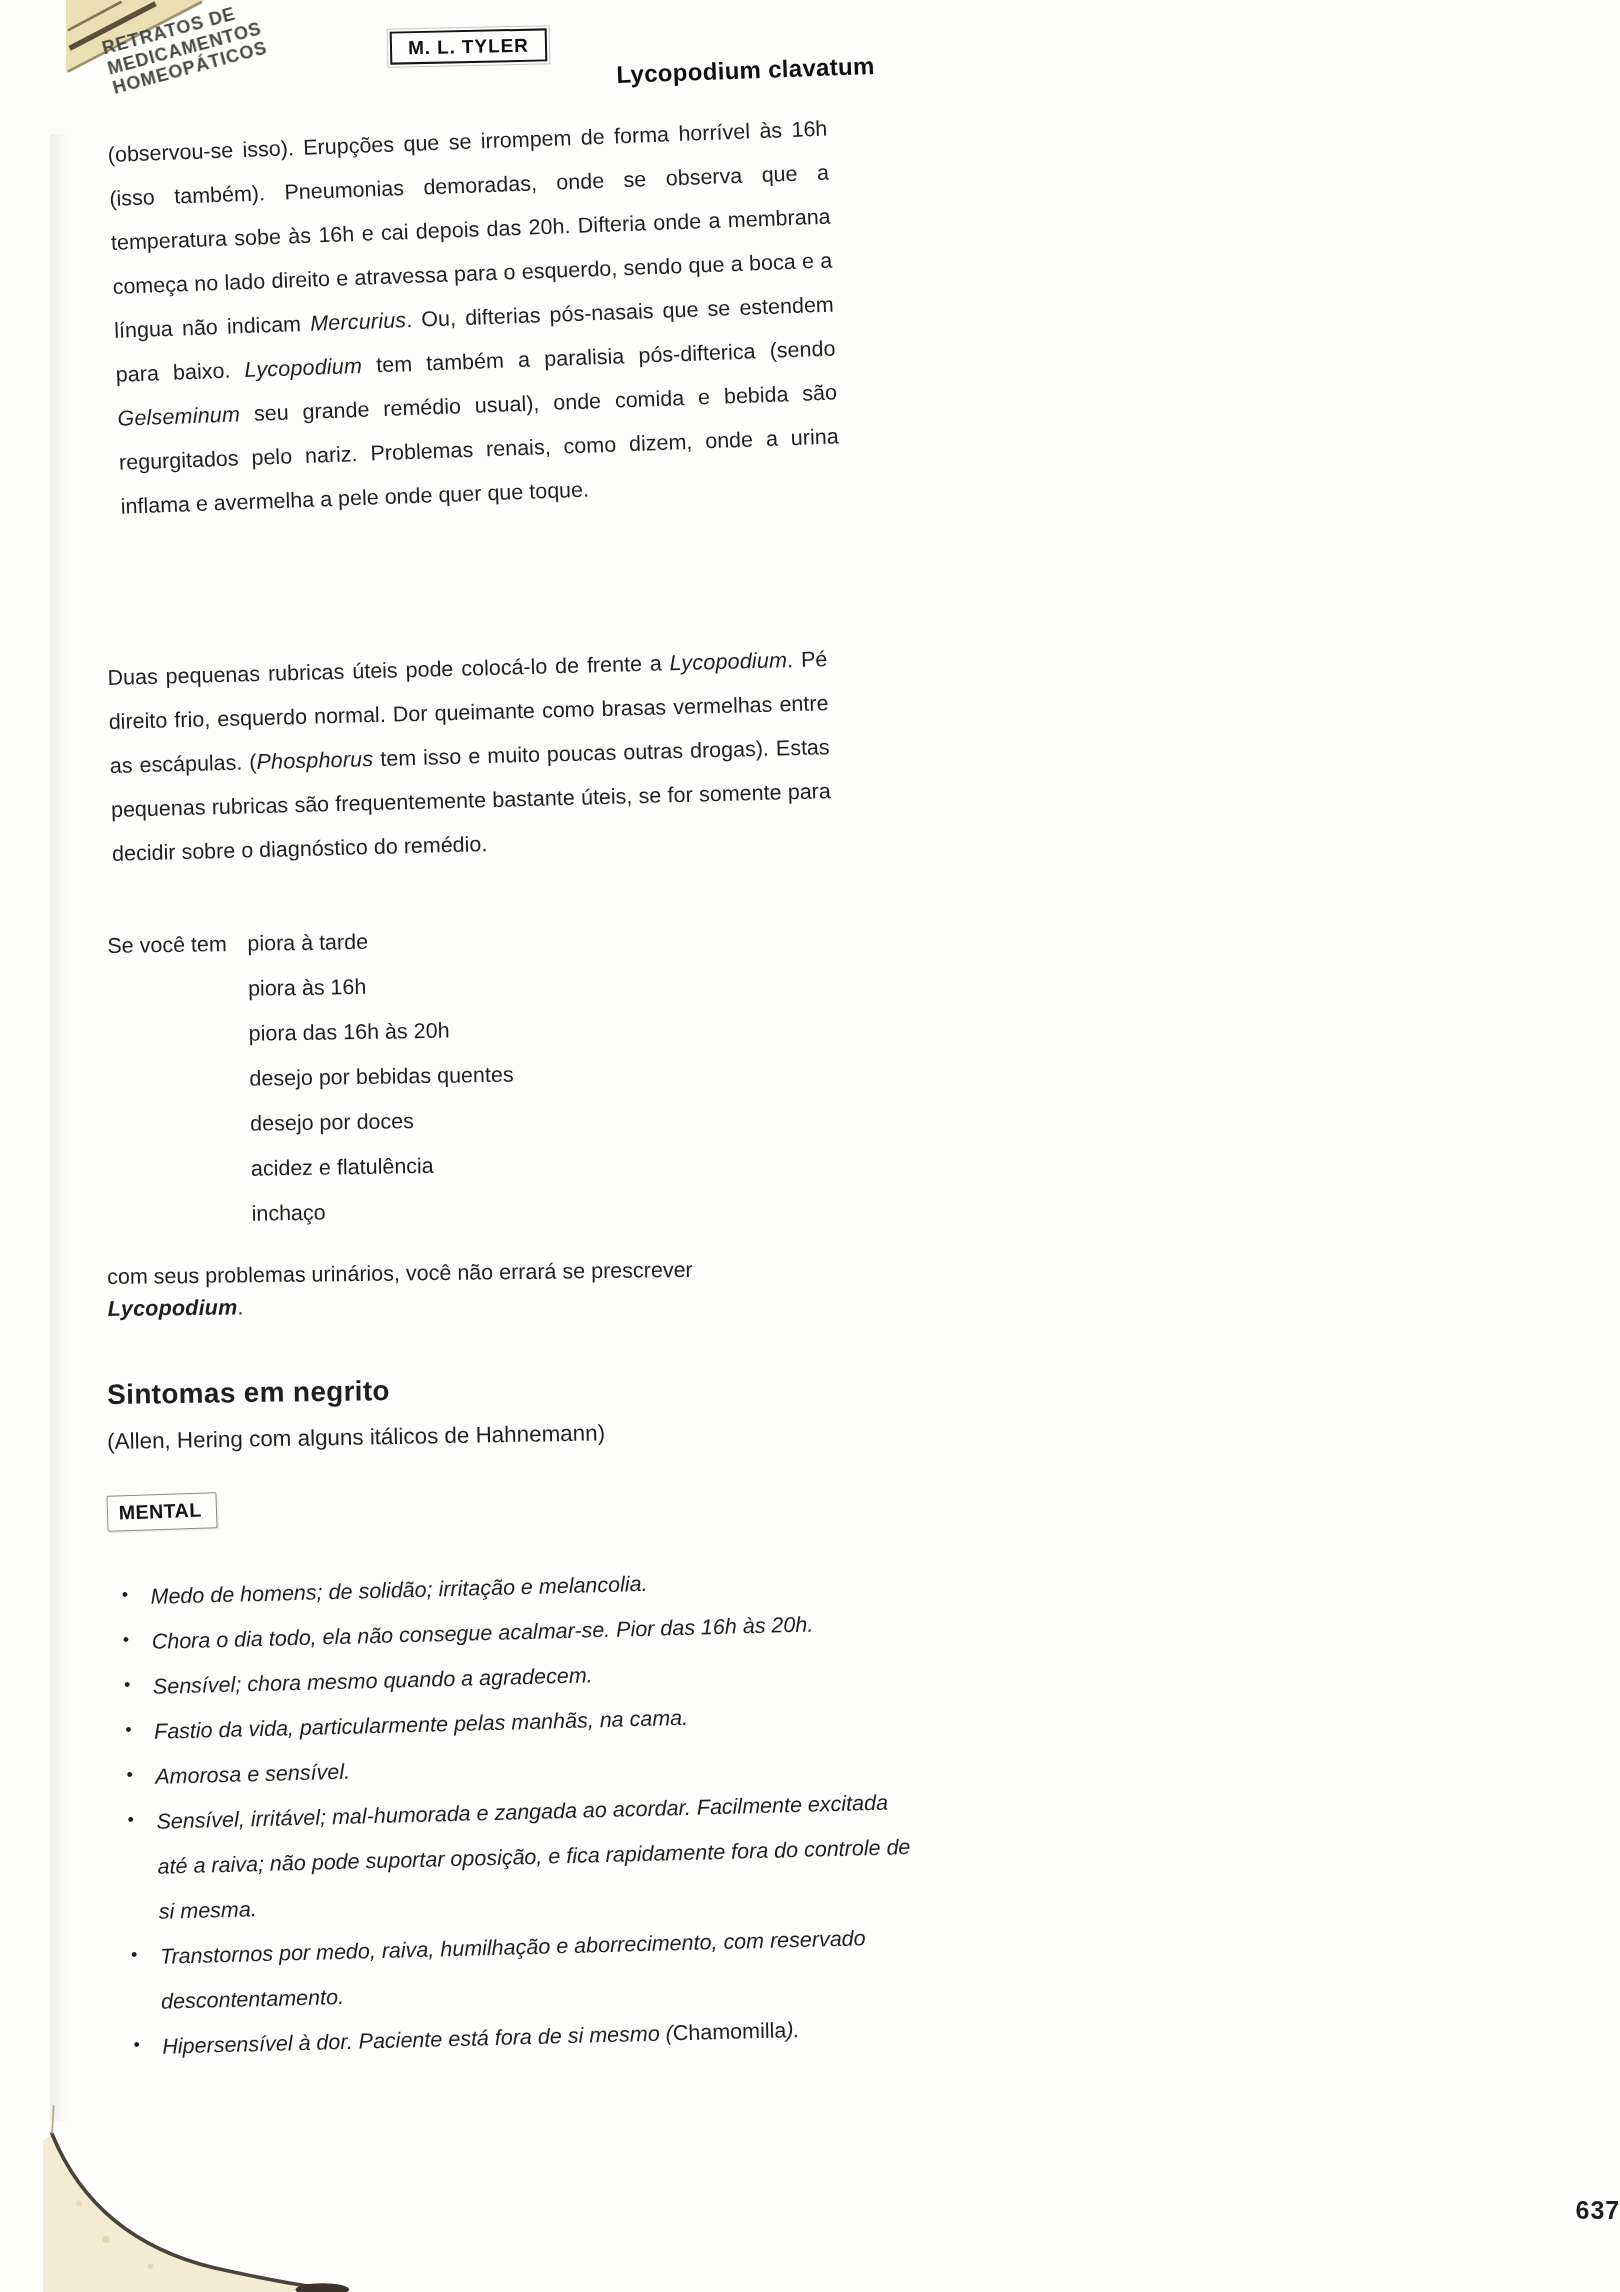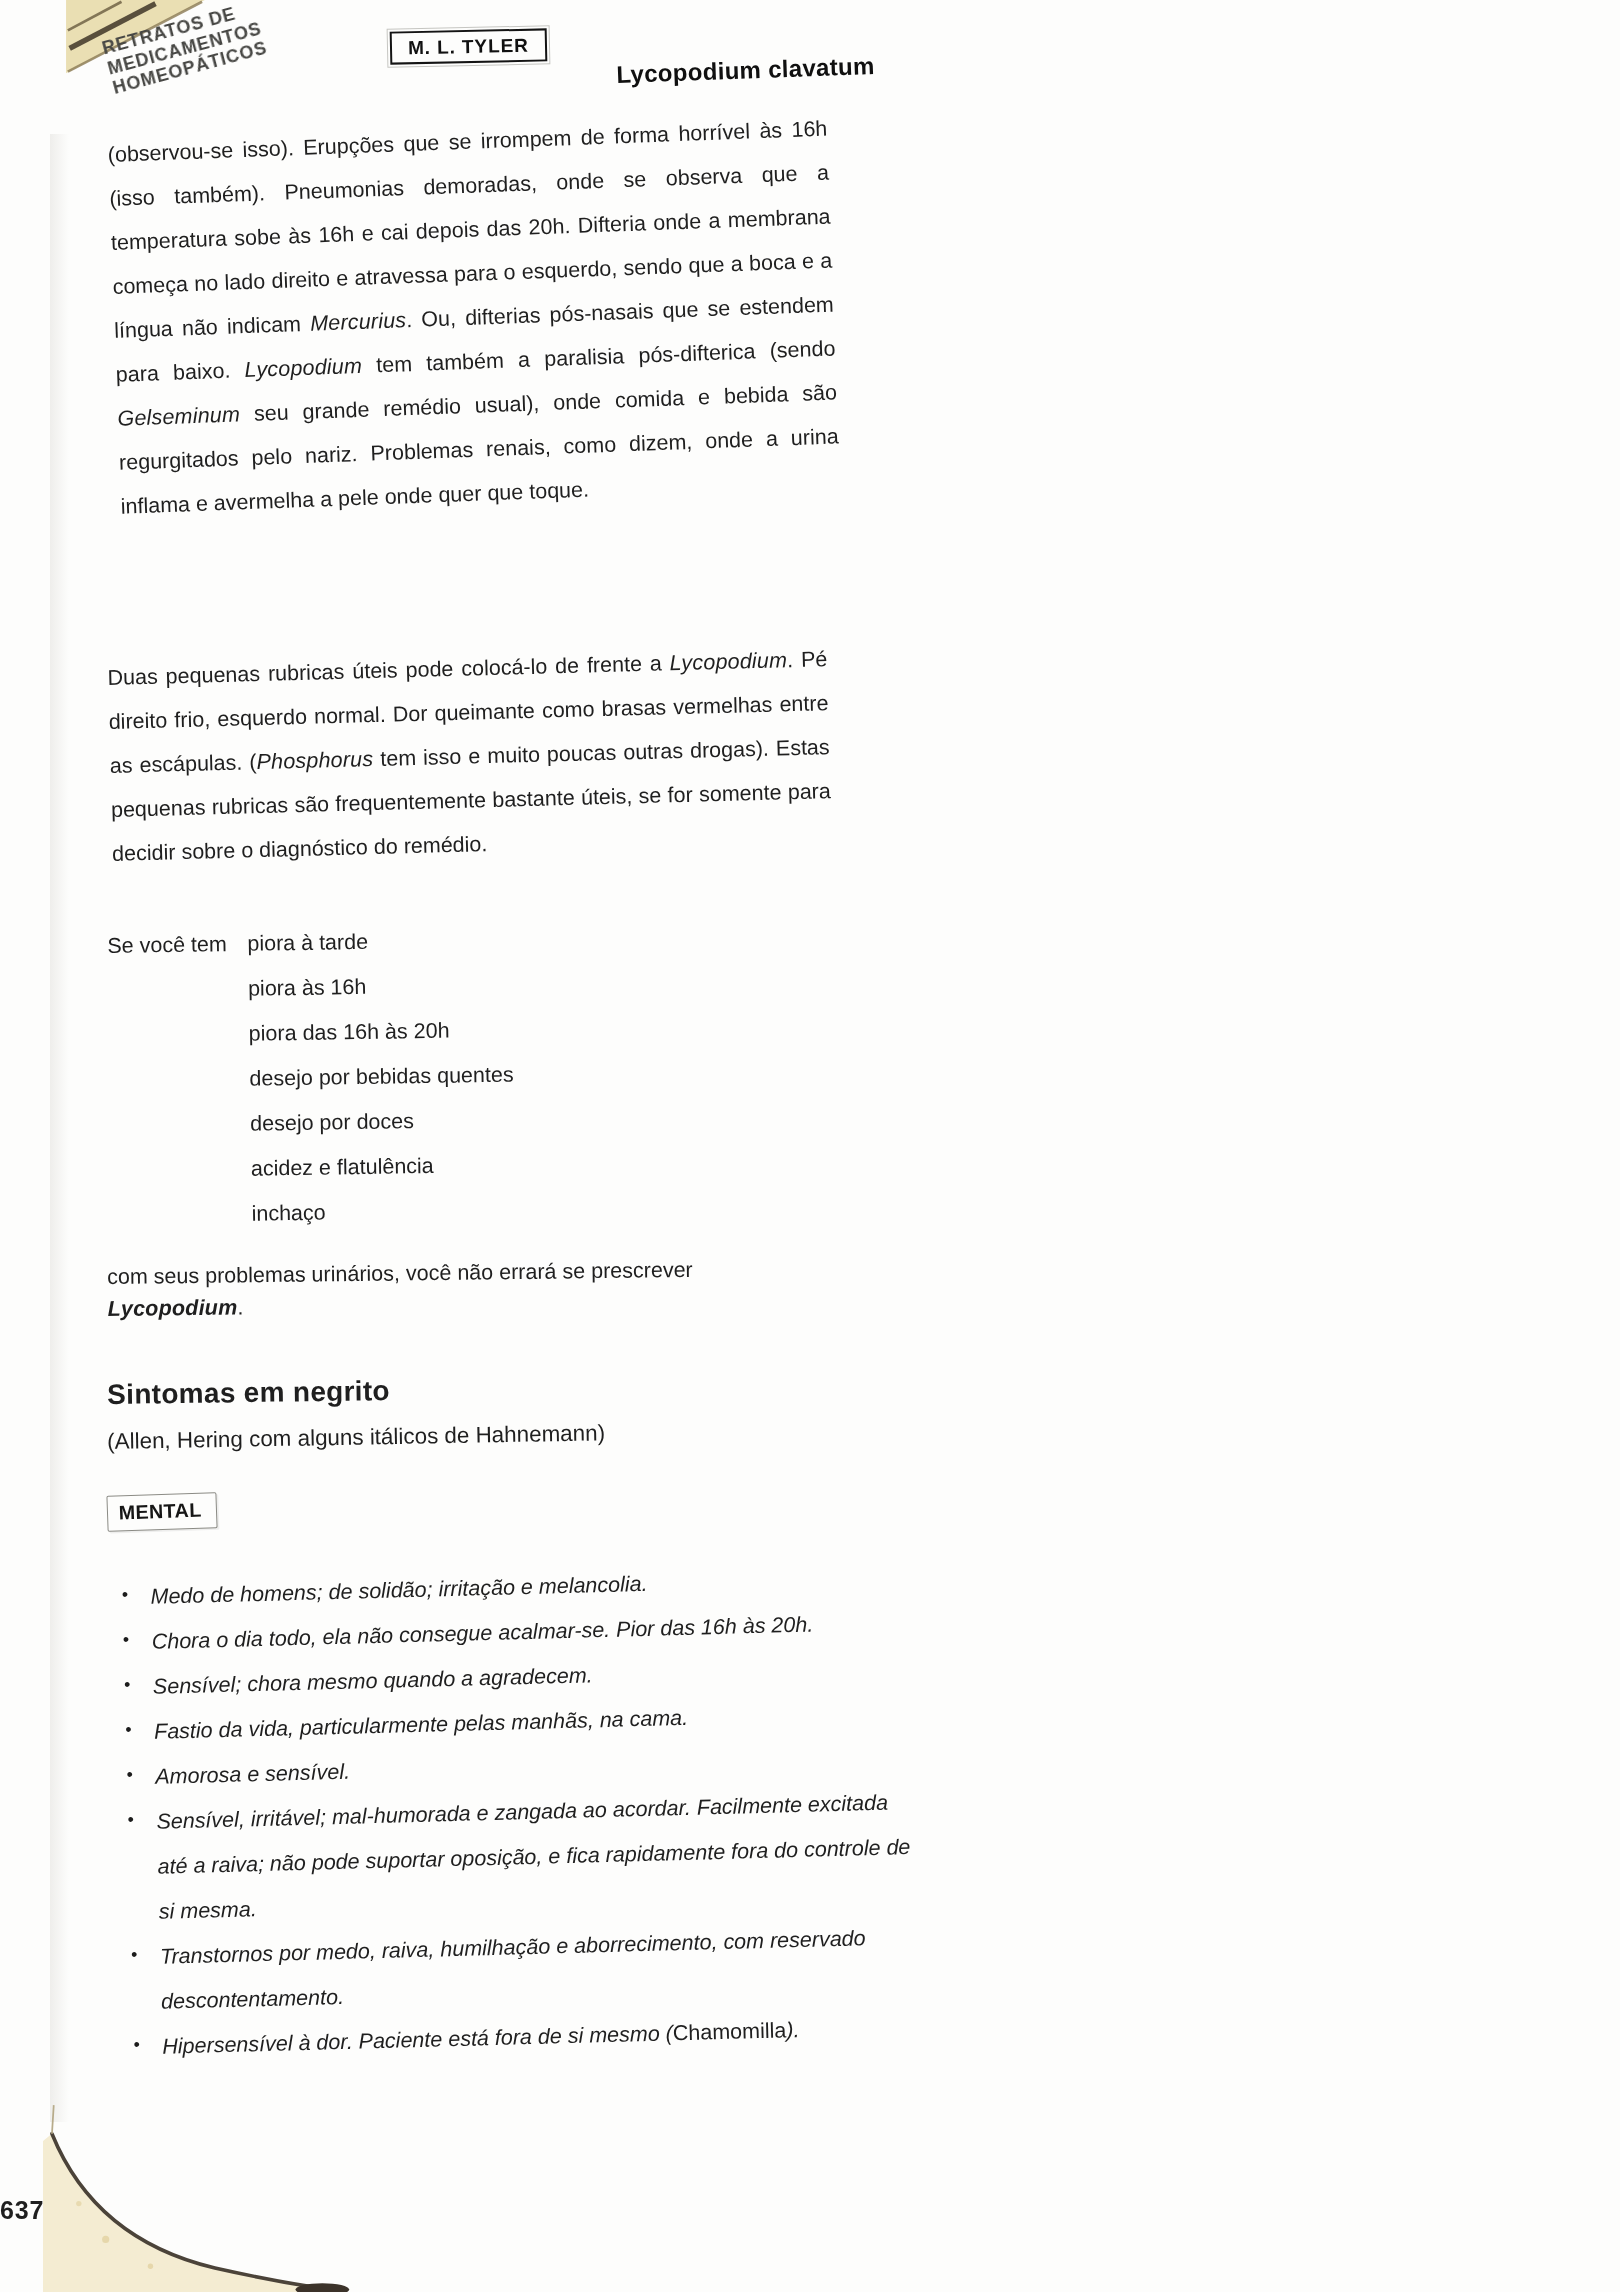--- a/index.html
+++ b/index.html
@@ -87,21 +87,21 @@
   }
   .bullets li { position:relative; padding-left:43px; }
   .bullets li::before {
     content:"•"; position:absolute; left:14.3px; top:-2.7px;
     font-style:normal; font-size:18px; color:#1c1c1c;
   }
   .rm { font-style:normal; }
 
   .page-num {
     position:absolute; left:0; top:2196px; width:1620px;
-    text-align:left; font-weight:700; font-size:25px; letter-spacing:0.9px;
+    text-align:right; font-weight:700; font-size:25px; letter-spacing:0.9px;
   }
 </style>
 </head>
 <body>
 
 <div class="page">
 
   <svg class="corner-tl" width="188" height="85" viewBox="0 0 210 95">
     <polygon points="0,0 155,0 0,82" fill="#eadfb3"></polygon>
     <line x1="152" y1="2" x2="2" y2="80" stroke="#8b7b55" stroke-width="3" opacity="0.8"></line>

